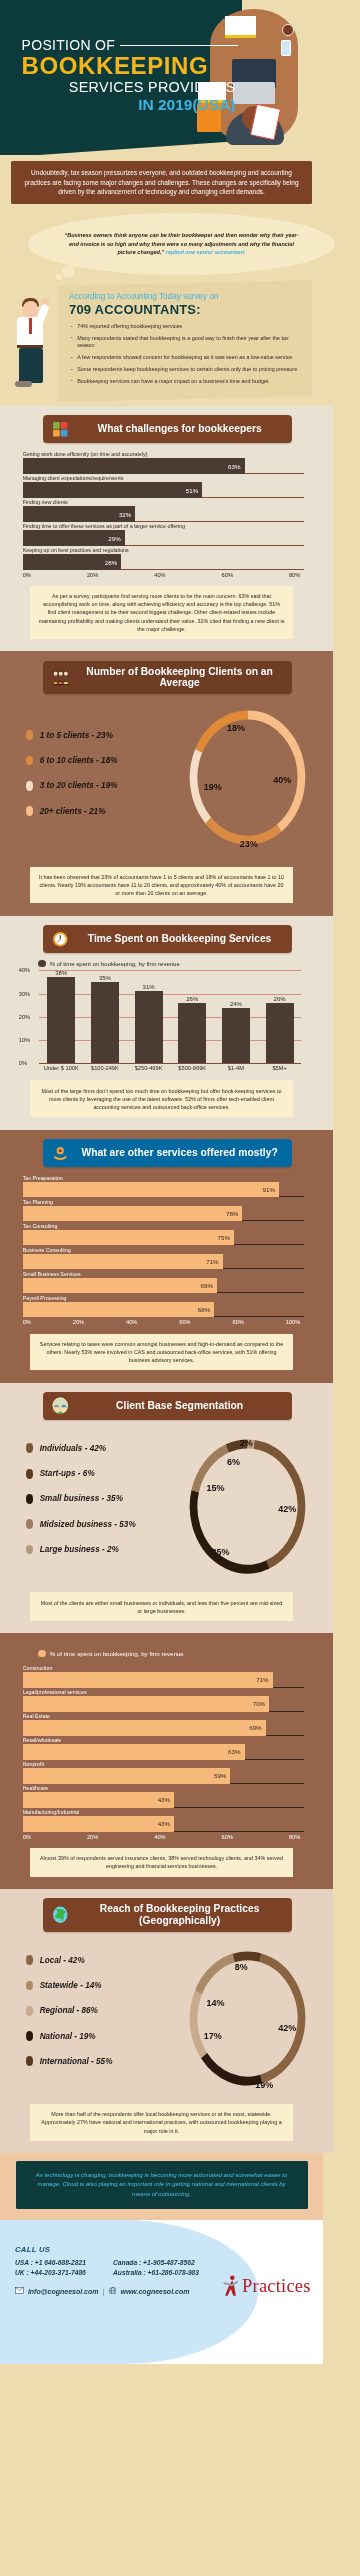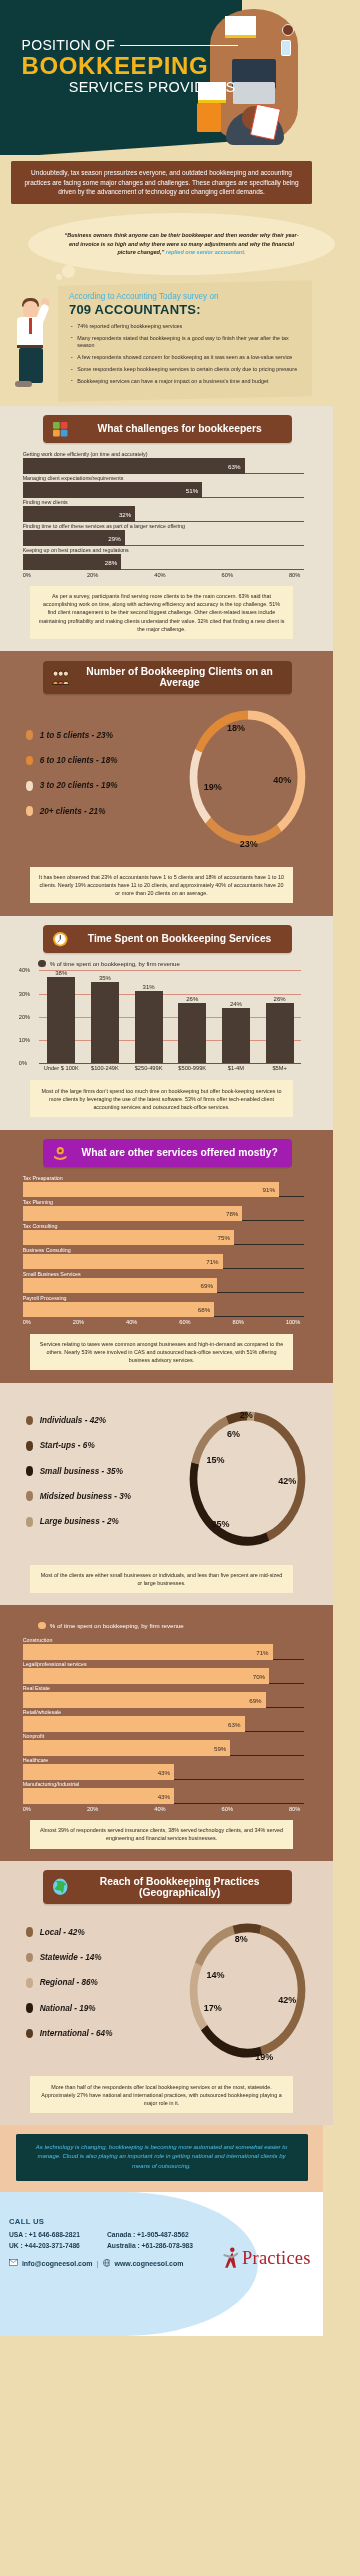--- a/index.html
+++ b/index.html
@@ -172,21 +172,21 @@
   .vy { position:absolute; left:-20.6px; font-size: 5.7px; color:#2f2721; transform: translateY(-50%); }
   .vbars { position: absolute; left: 0; right: 0; bottom: 0; height: 100%; display: flex; align-items: flex-end; justify-content: space-between; }
   .vbar-col { flex: 1; display: flex; flex-direction: column; align-items: center; height: 100%; justify-content: flex-end;}
   .vbar-val { font-size: 6px; color:#2f2721; margin-bottom: 1px; }
   .vbar { width: 64%; background: #4a3b33; }
   .vx { display: flex; margin: 2.1px 8.2px 0 26px; }
   .vx div { flex: 1; text-align: center; font-size: 5.7px; color: #2f2721; line-height: 1.2; }
 
   
   .s-services .paper-bg { background: #95644b; }
-  .s-services .banner { background: #a21caf; }
+  .s-services .banner { background: #0369a1; }
   .s-services .hbar-label { color: #fff; font-size: 5.3px; }
   .s-services .hbar-fill { background: #f6b97a; color: #3a2a20; }
   .s-services .hbar-track { border-bottom: 0.5px solid #2f2721; }
   .s-services .axis { color: #fff; }
 
   
   .s-base .paper-bg { background: #e8d8c8; }
   .s-base .banner { background: #7c4228; }
 
   
@@ -209,21 +209,21 @@
     background: #0d3b3c; color: #4fc0e8; padding: 9.3px 13.4px;
     font-size: 6px; font-style: italic; line-height: 1.6; text-align: center; border-radius: 1.5px;
   }
 
   
   .footer { position: relative; height: 144px; background: #ffffff; overflow: hidden; }
   .footer-blue {
     position: absolute; left: 0; top: 0; width: 258px; height: 144px; background: #cbe7f7;
     border-top-right-radius: 134px 72px; border-bottom-right-radius: 134px 72px;
   }
-  .footer-content { position: relative; z-index: 2; padding: 25px 0 0 9px; }
+  .footer-content { position: relative; z-index: 2; padding: 25px 0 0 15px; font-style: italic; }
   .callus { color: #1d4d6b; font-size: 7.7px; font-weight: 700; letter-spacing: 0.3px; margin-bottom: 5.2px; }
   .phones { display: grid; grid-template-columns: 98px 1fr; row-gap: 3.1px; font-size: 6.7px; font-weight: 700; color: #16384e;}
   .contact-line { display: flex; align-items: center; gap: 4.1px; margin-top: 10.3px; font-size: 7px; font-weight: 700; color: #16384e;}
   .contact-sep { color: #8aa7b8; }
   .logo { position: absolute; right: 12.4px; top: 54px; z-index: 3; display: flex; align-items: center; gap: 2.1px; }
   .logo-mark { width: 17.5px; height: 24px; position: relative; }
   .logo-word { font-family: "Liberation Serif", serif; font-size: 18.5px; color: #b02028; letter-spacing: 0.2px; }
   .ico { display:inline-block; }
 </style>
 </head>
@@ -248,20 +248,21 @@
       <div class="clip"></div>
     </div>
 
     <div class="hero-text">
       <div class="hero-l1">
         <span>POSITION OF</span>
         <span class="rule"></span>
       </div>
       <div class="hero-l2">BOOKKEEPING</div>
       <div class="hero-l3">SERVICES PROVIDERS</div>
+      <div class="hero-l4">IN 2019(USA)</div>
     </div>
   </div>
 
   <div class="intro">Undoubtedly, tax season pressurizes everyone, and outdated bookkeeping and accounting practices are facing some major changes and challenges. These changes are specifically being driven by the advancement of technology and changing client demands.</div>
 
   <div class="quote-wrap">
     <div class="quote-bubble">
       <p>
         <span>“Business owners think anyone can be their bookkeeper and then wonder why their year-end invoice is so high and why there were so many adjustments and why the financial picture changed,”</span>
         <span class="quote-attr">replied one senior accountant.</span>
@@ -551,38 +552,53 @@
         </div>
       </div>
 
       <div class="note">Services relating to taxes were common amongst businesses and high-in-demand as compared to the others. Nearly 53% were involved in CAS and outsourced back-office services, with 51% offering business advisory services.</div>
     </div>
   </div>
 
   <div class="sec s-base">
     <div class="paper-bg"></div>
     <div class="sec-inner">
+      <div class="banner">
+        <span class="banner-icon">
+          <svg width="16.5" height="17.5" viewBox="0 0 32 34">
+            <ellipse cx="16" cy="17" rx="15" ry="16" fill="#f3e0a8"></ellipse>
+            <path d="M1 17 a15 16 0 0 1 30 0z" fill="#cfe3c0"></path>
+            <circle cx="9" cy="9" r="3.4" fill="#f7d3b0"></circle>
+            <path d="M4 20 a5 5 0 0 1 10 0z" fill="#8d9aa6"></path>
+            <circle cx="23" cy="9" r="3.4" fill="#f7d3b0"></circle>
+            <path d="M18 20 a5 5 0 0 1 10 0z" fill="#3a8fd8"></path>
+            <circle cx="16" cy="21" r="3.4" fill="#f7d3b0"></circle>
+            <path d="M11 33 a5 5 0 0 1 10 0z" fill="#56a64b"></path>
+          </svg>
+        </span>
+        <span class="banner-title">Client Base Segmentation</span>
+      </div>
 
       <div class="donut-row">
         <div class="legend">
           <div class="legend-item">
             <span class="legend-dot" style="background:#7a5637"></span>
             <span class="legend-text">Individuals - 42%</span>
           </div>
           <div class="legend-item">
             <span class="legend-dot" style="background:#5a3b20"></span>
             <span class="legend-text">Start-ups - 6%</span>
           </div>
           <div class="legend-item">
             <span class="legend-dot" style="background:#2a1a0e"></span>
             <span class="legend-text">Small business - 35%</span>
           </div>
           <div class="legend-item">
             <span class="legend-dot" style="background:#9e7d5c"></span>
-            <span class="legend-text">Midsized business - 3%</span>
+            <span class="legend-text">Midsized business - 53%</span>
           </div>
           <div class="legend-item">
             <span class="legend-dot" style="background:#b59a7b"></span>
             <span class="legend-text">Large business - 2%</span>
           </div>
         </div>
         <div class="donut-holder">
           <svg width="129" height="149" viewBox="0 0 100 116" style="position:absolute;left:0;top:3.1px;">
             <g transform="translate(50,58) scale(1,1.16)">
 
@@ -702,21 +718,21 @@
           <div class="legend-item">
             <span class="legend-dot" style="background:#c7ab8c"></span>
             <span class="legend-text">Regional - 86%</span>
           </div>
           <div class="legend-item">
             <span class="legend-dot" style="background:#2a1a0e"></span>
             <span class="legend-text">National - 19%</span>
           </div>
           <div class="legend-item">
             <span class="legend-dot" style="background:#5a3b20"></span>
-            <span class="legend-text">International - 64%</span>
+            <span class="legend-text">International - 55%</span>
           </div>
         </div>
         <div class="donut-holder">
           <svg width="129" height="149" viewBox="0 0 100 116" style="position:absolute;left:0;top:3.1px;">
             <g transform="translate(50,58) scale(1,1.16)">
 
               <circle r="42" fill="none" stroke="#8a6341" stroke-width="6" stroke-dasharray="110.9 153.1" transform="rotate(-76)"></circle>
 
               <circle r="42" fill="none" stroke="#2a1a0e" stroke-width="6" stroke-dasharray="50.2 213.8" transform="rotate(75.2)"></circle>
 

